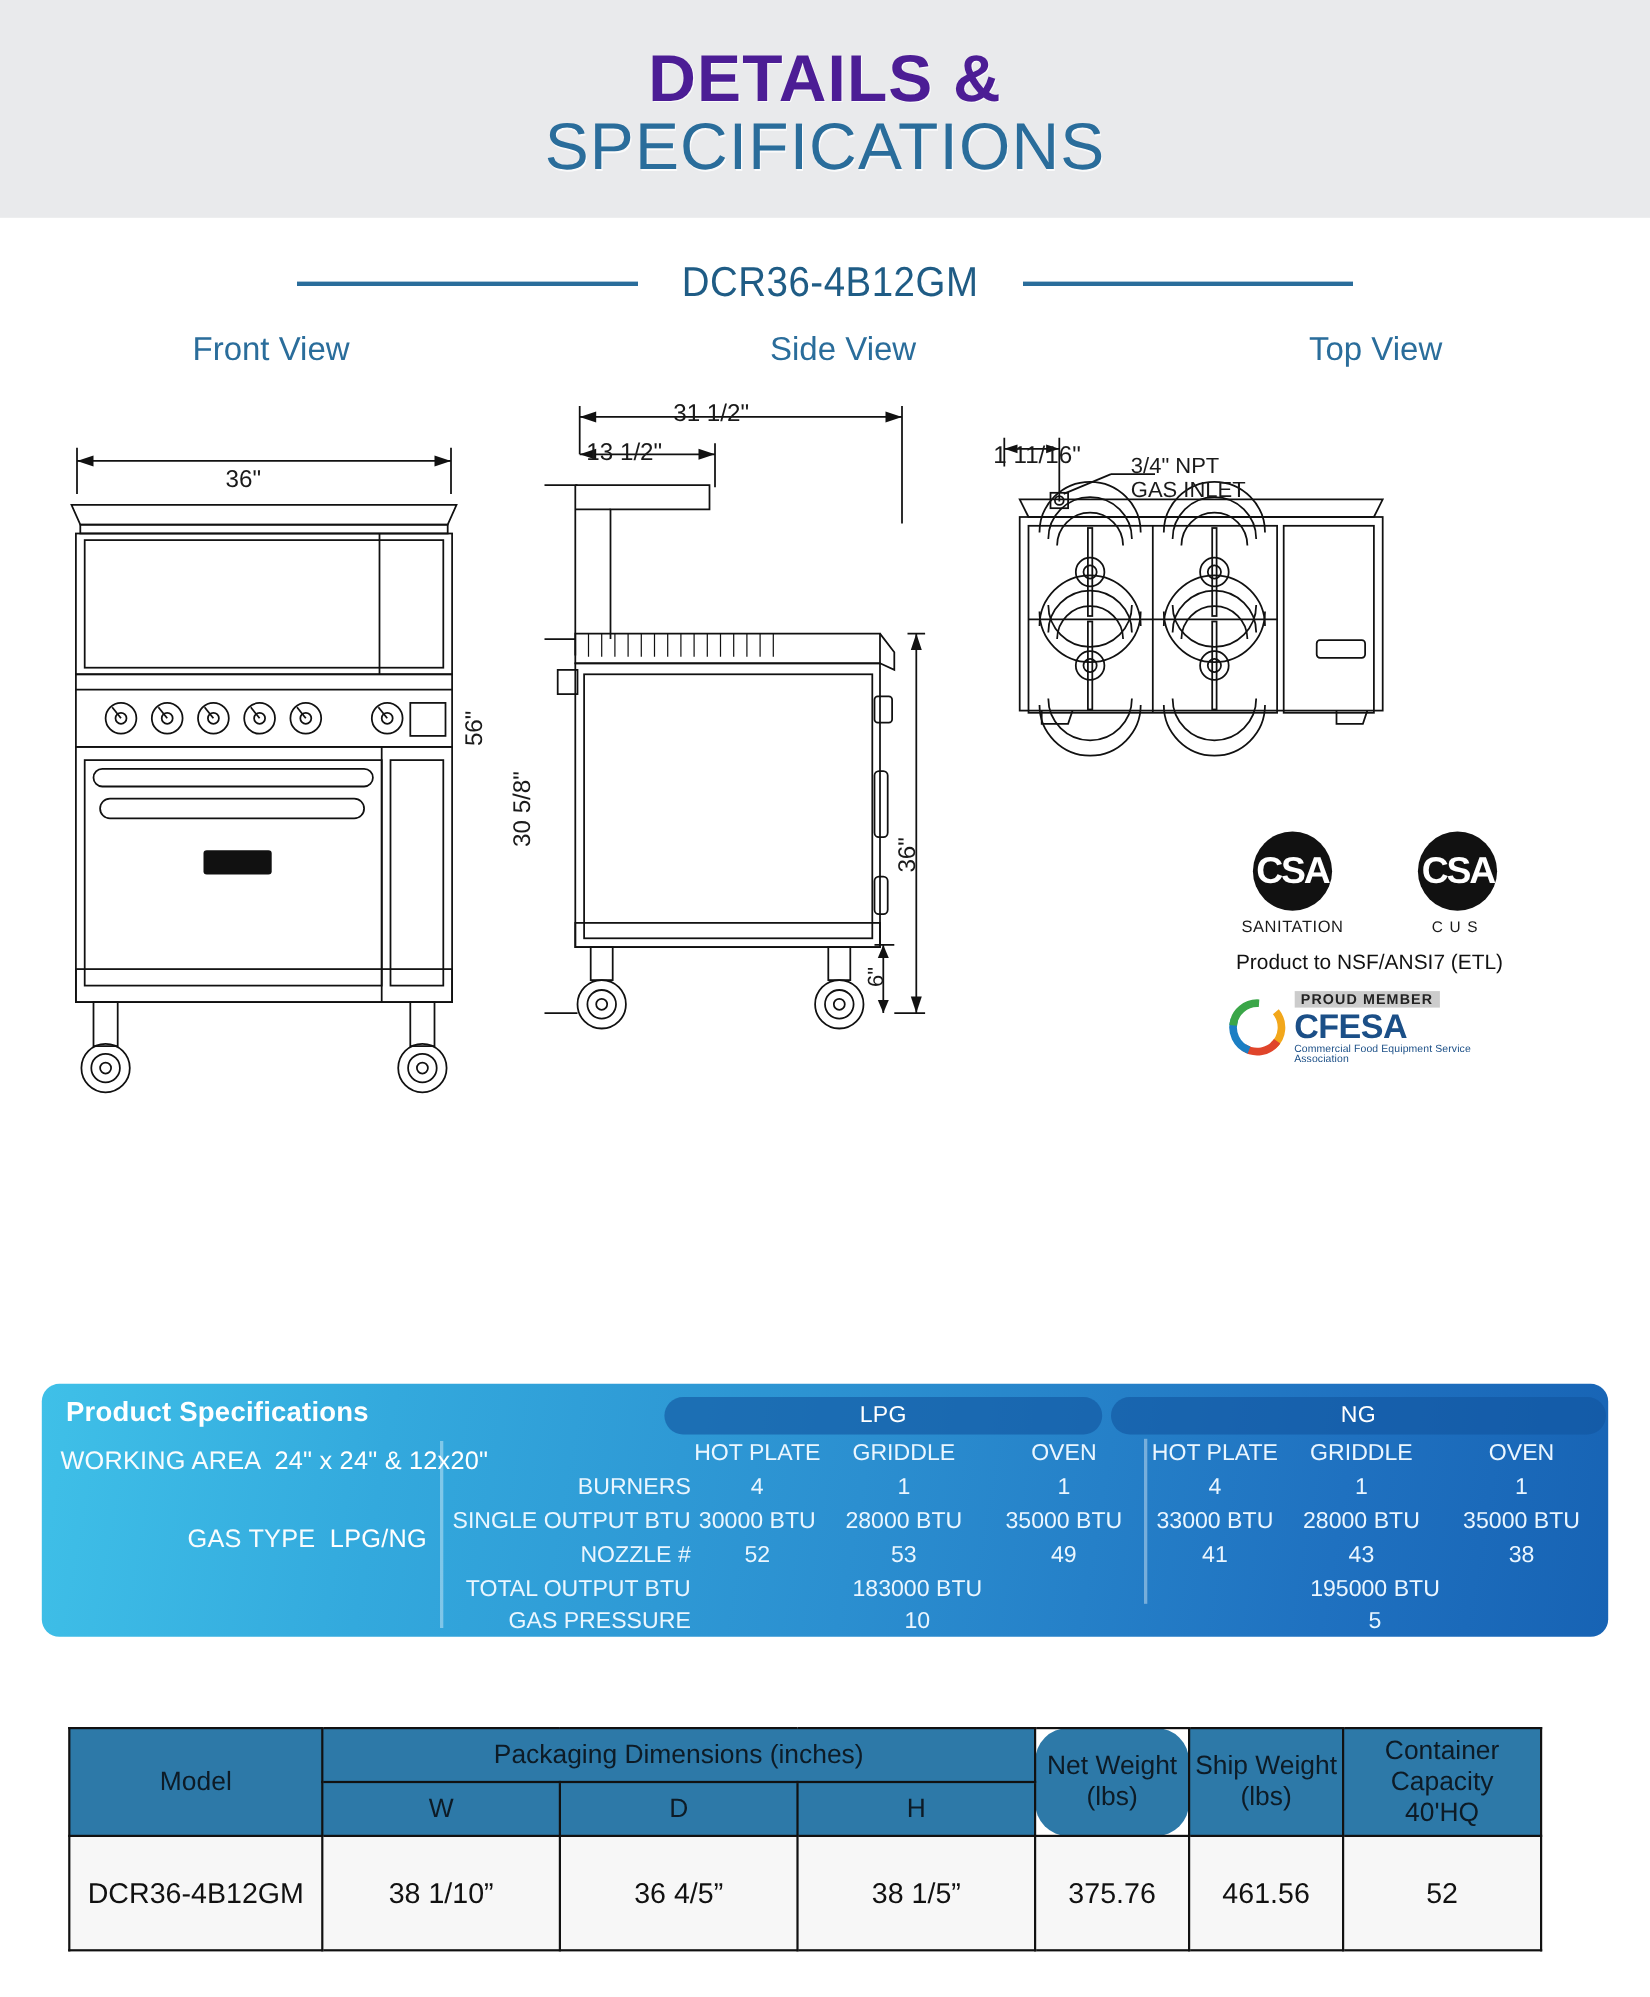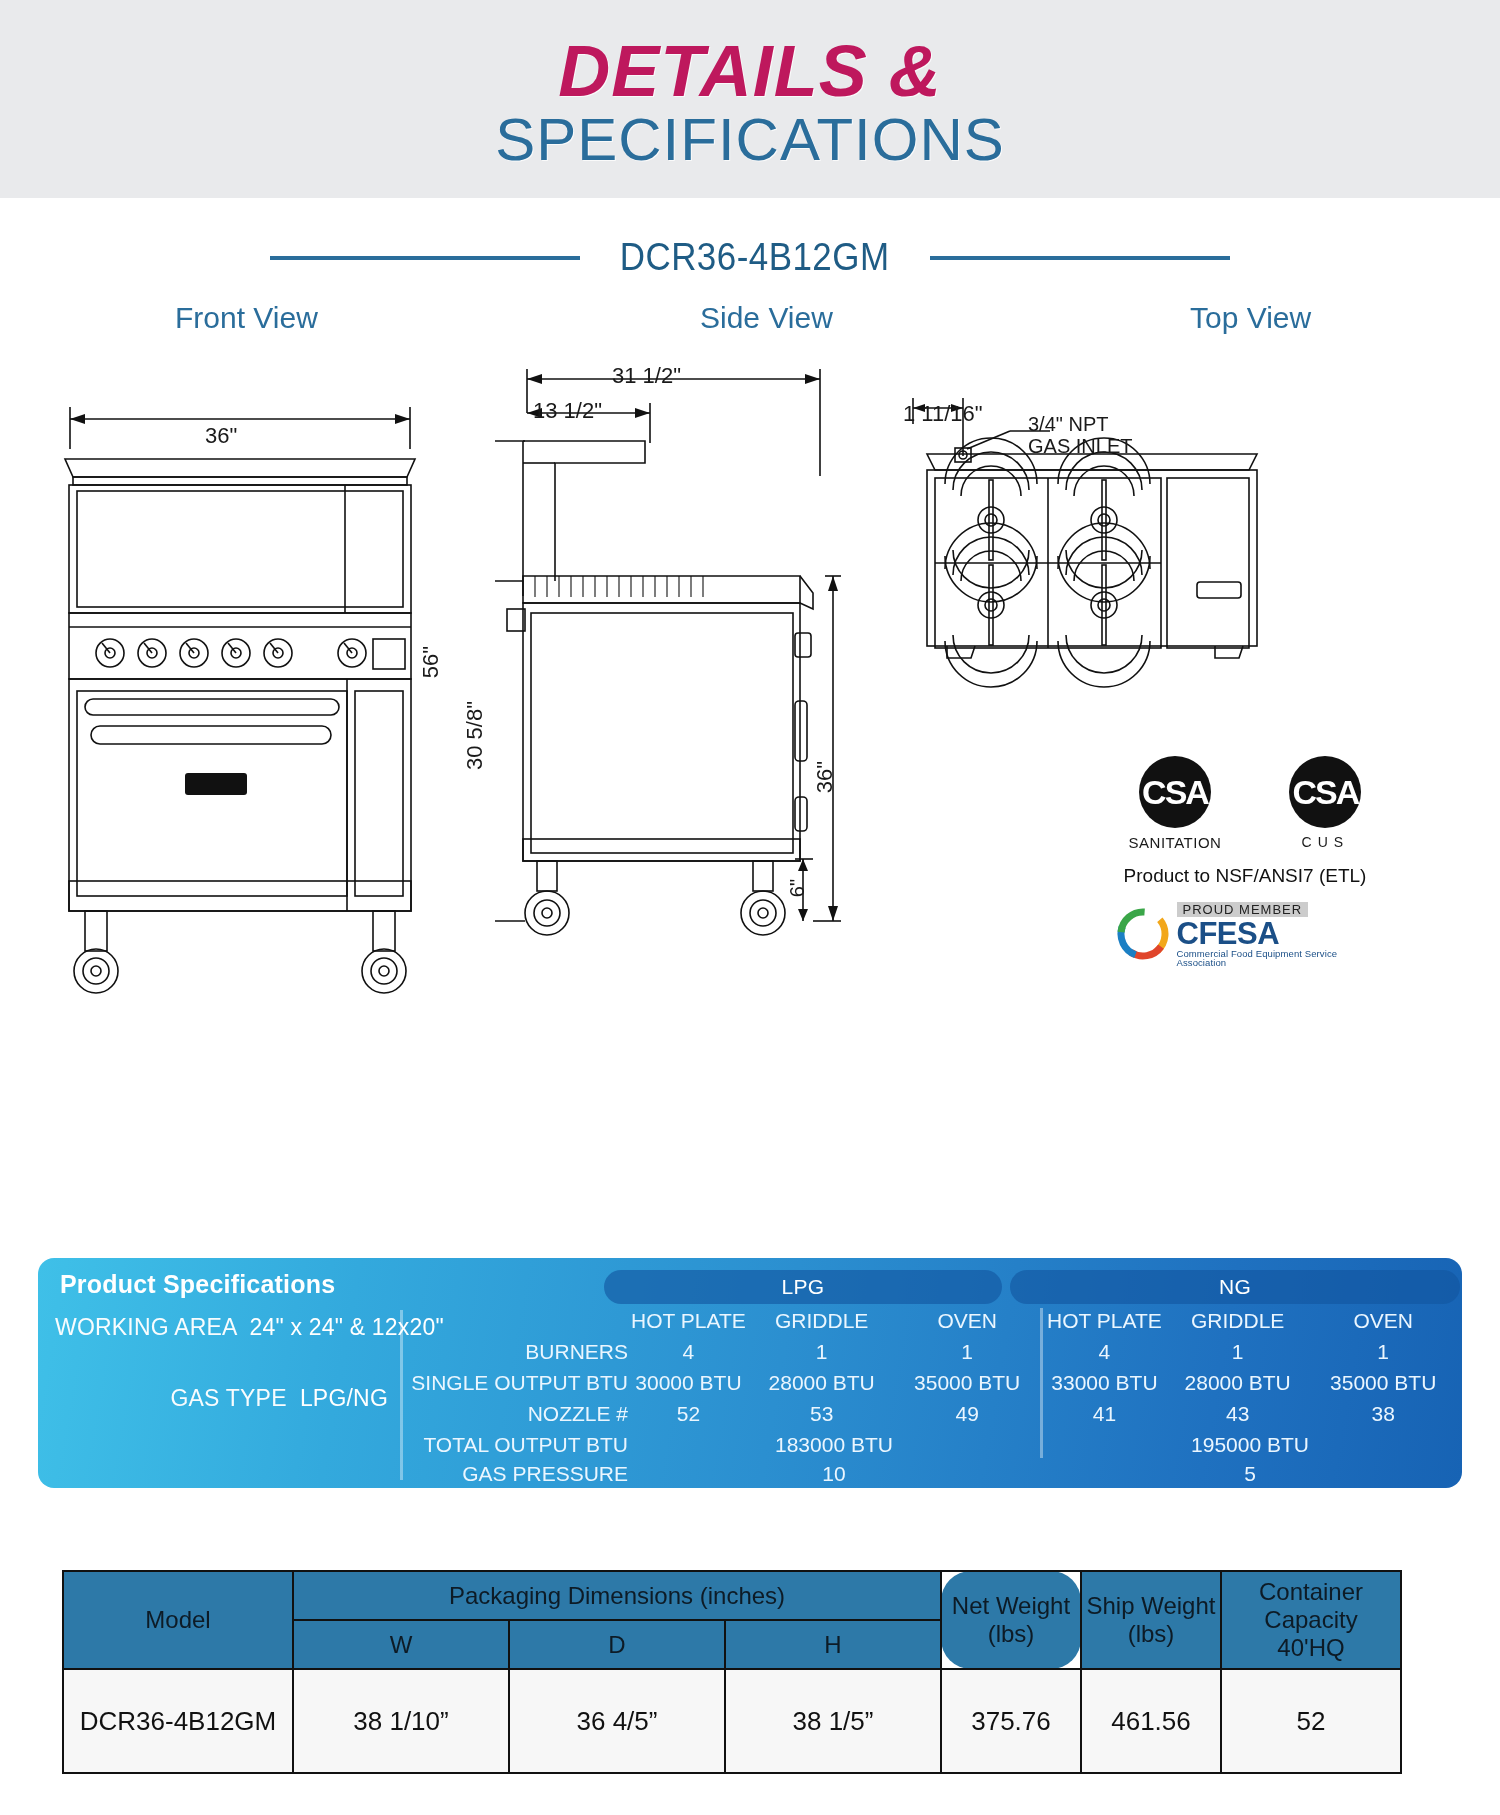--- a/index.html
+++ b/index.html
@@ -15,24 +15,23 @@
 
   
   .header-band {
     width:100%; height:198px;
     background:#e9eaec;
     display:flex; flex-direction:column;
     align-items:center; justify-content:center;
     padding-top:8px;
   }
   .hdr-line1 {
-    font-size:72px; font-weight:bold; letter-spacing:1px;
-    color:#be185d; line-height:1.02;
+    font-size:60px; font-weight:bold; letter-spacing:1px;
+    color:#4c1d95; line-height:1.02;
     text-shadow:1px 1px 0 rgba(255,255,255,.75);
-    font-style:italic;
   }
   .hdr-line2 {
     font-size:60px; font-weight:400; letter-spacing:1px;
     color:#2a6d9b; line-height:1.05;
     text-shadow:1px 1px 0 rgba(255,255,255,.75);
   }
 
   
   .model-row {
     margin-top:38px;
@@ -81,21 +80,21 @@
   .cert-note { font-size:19px; margin-top:14px; color:#111; }
 
   .cfesa {
     margin:16px auto 0; width:265px; height:62px;
     border-radius:4px; background:#fff;
     display:flex; align-items:center; gap:8px; padding-left:4px;
   }
   .cfesa-swirl { width:52px; height:52px; flex:0 0 52px; }
   .cfesa-txt { text-align:left; line-height:1.0; }
   .cfesa-top {
-    background:#ccc; color:#222; font-size:13px; font-weight:normal;
+    background:#ccc; color:#222; font-size:13px; font-weight:bold;
     letter-spacing:1px; padding:1px 6px; display:inline-block;
   }
   .cfesa-main {
     font-size:31px; font-weight:bold; color:#1b4f87; letter-spacing:-.5px;
     line-height:1.0; margin-top:1px;
   }
   .cfesa-sub { font-size:9.5px; color:#1b4f87; letter-spacing:.1px; }
 
   
   .spec-panel {

